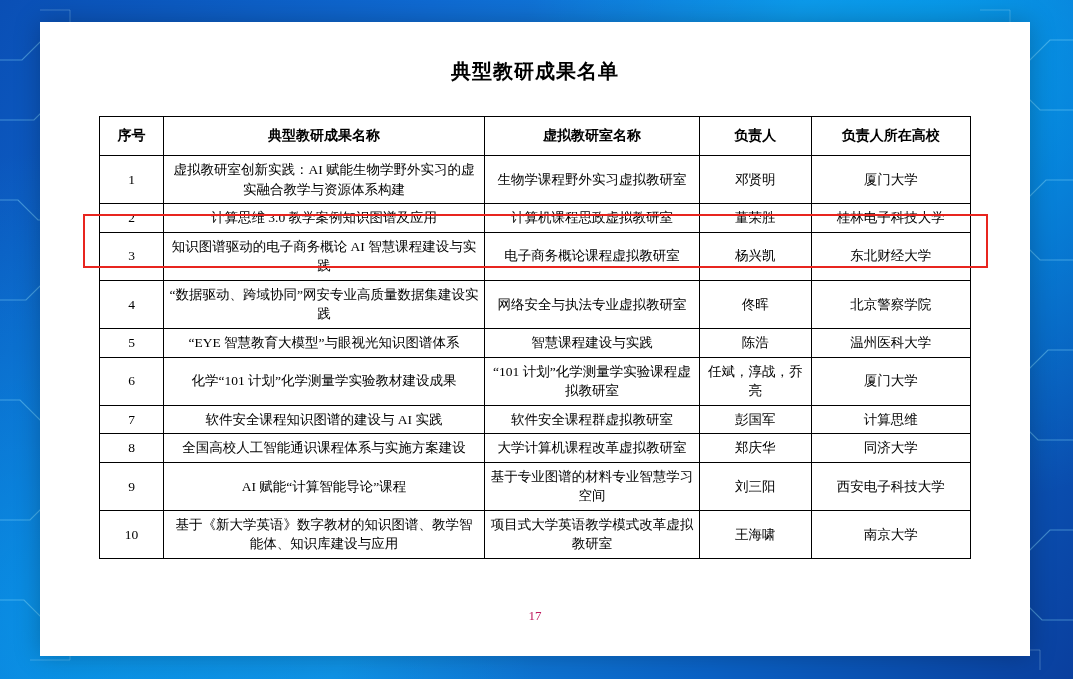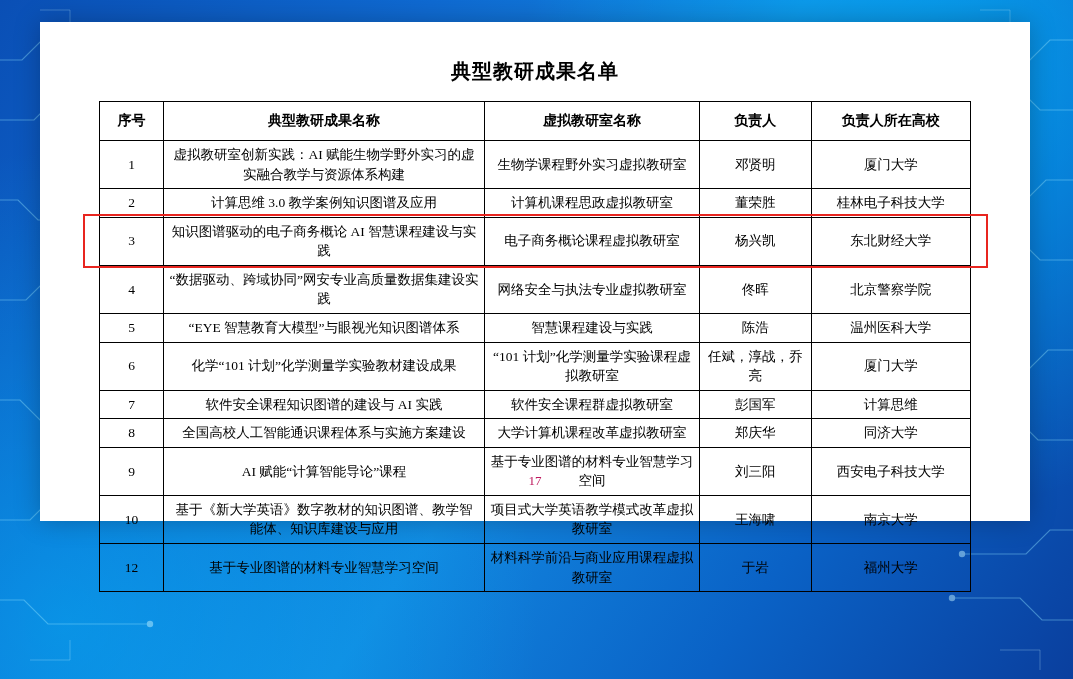--- a/index.html
+++ b/index.html
@@ -30,38 +30,38 @@
     pointer-events: none;
     opacity: 0.55;
   }
   .deco svg { width: 100%; height: 100%; display: block; }
 
   .paper {
     position: absolute;
     left: 40px;
     top: 22px;
     width: 990px;
-    height: 499px;
+    height: 634px;
     background: #ffffff;
     box-shadow: 0 0 24px rgba(0,0,0,0.25);
   }
 
   .doc-title {
     text-align: center;
     font-size: 20px;
     font-weight: bold;
     color: #000;
     margin-top: 36px;
     letter-spacing: 1px;
     font-family: "Liberation Serif", "DejaVu Serif", serif;
   }
 
   table.result-table {
     border-collapse: collapse;
-    margin: 16px auto 0 auto;
+    margin: 31px auto 0 auto;
     width: 872px;
     table-layout: fixed;
   }
   table.result-table th,
   table.result-table td {
     border: 1px solid #000;
     text-align: center;
     vertical-align: middle;
     font-size: 13.5px;
     line-height: 1.45;
@@ -238,27 +238,20 @@
           <td>刘三阳</td>
           <td>西安电子科技大学</td>
         </tr>
         <tr>
           <td class="cell-no">10</td>
           <td>基于《新大学英语》数字教材的知识图谱、教学智能体、知识库建设与应用</td>
           <td>项目式大学英语教学模式改革虚拟教研室</td>
           <td>王海啸</td>
           <td>南京大学</td>
         </tr>
-        <tr>
-          <td class="cell-no">12</td>
-          <td>基于专业图谱的材料专业智慧学习空间</td>
-          <td>材料科学前沿与商业应用课程虚拟教研室</td>
-          <td>于岩</td>
-          <td>福州大学</td>
-        </tr>
       </tbody>
     </table>
 
     <div class="highlight-box" id="hl-box" style="left: 42.5px; top: 192.188px; width: 905px; height: 54.125px; border-color: rgb(232, 37, 31);"></div>
 
     <div class="page-number">17</div>
   </div>
 </div>
 
 </body></html>

